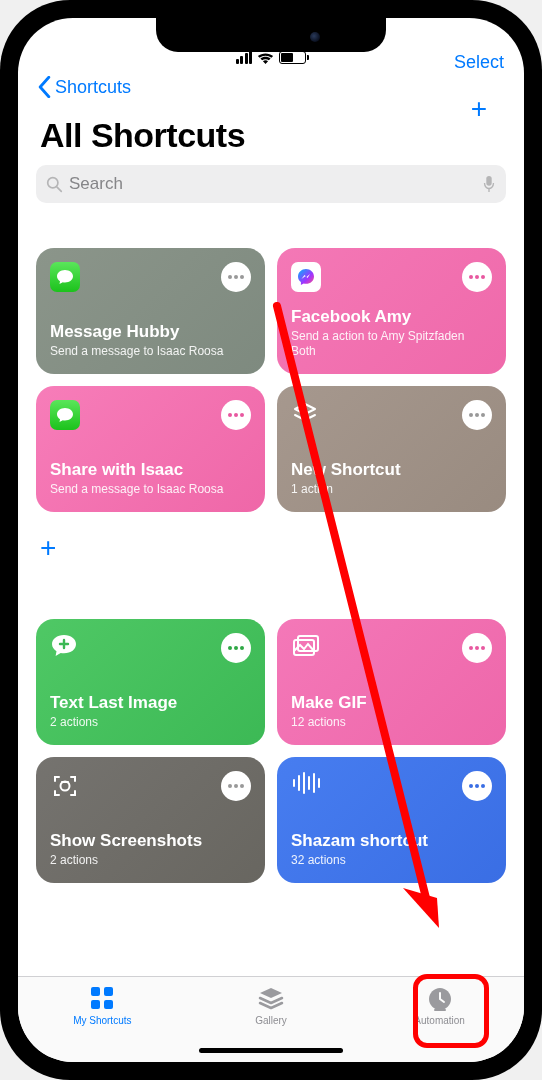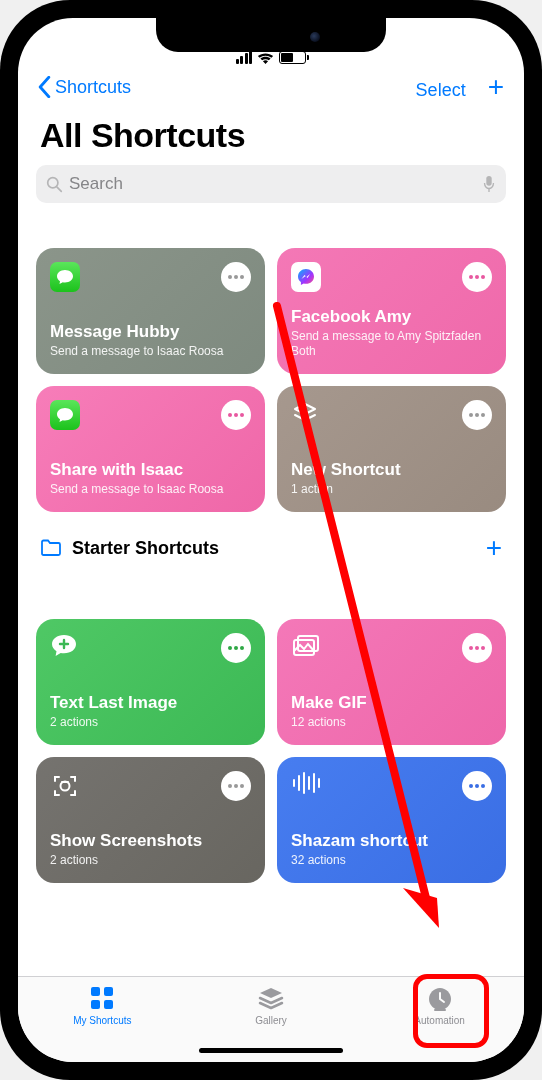--- a/index.html
+++ b/index.html
@@ -50,21 +50,21 @@
 .wifi-icon svg { width: 100%; height: 100%; }
 .battery { width: 27px; height: 13px; border: 1.5px solid #000; border-radius: 3px; position: relative; }
 .battery::after { content: ""; position: absolute; right: -4px; top: 3px; width: 2px; height: 5px; background: #000; border-radius: 0 1px 1px 0; }
 .battery-fill { position: absolute; left: 1px; top: 1px; bottom: 1px; width: 45%; background: #000; border-radius: 1px; }
 
 .nav-bar {
   display: flex; justify-content: space-between; align-items: center;
   padding: 8px 20px; height: 46px;
 }
 .nav-left { display: flex; align-items: center; color: #007aff; font-size: 18px; }
-.nav-right { display: flex; align-items: flex-end; gap: 22px; color: #007aff; font-size: 18px; }
+.nav-right { display: flex; align-items: center; gap: 22px; color: #007aff; font-size: 18px; flex-direction: column; }
 .chevron-left { width: 13px; height: 22px; margin-right: 4px; }
 .plus-icon { font-size: 28px; font-weight: 400; line-height: 1; }
 
 .title {
   font-size: 34px; font-weight: 700; padding: 6px 22px 10px;
   letter-spacing: -0.5px;
 }
 
 .search-bar {
   margin: 0 18px 12px; height: 38px; background: #eeeeef;
@@ -231,21 +231,21 @@
                 </svg>
             </div>
             <div class="more-btn">
                 <span style="background:#e858a0"></span>
                 <span style="background:#e858a0"></span>
                 <span style="background:#e858a0"></span>
               </div>
           </div>
           <div>
             <div class="card-title">Facebook Amy</div>
-            <div class="card-sub">Send a message to Amy Spitzfaden Both</div>
+            <div class="card-sub">Send a action to Amy Spitzfaden Both</div>
           </div>
         </div>
 
         <div class="card c-pink2">
           <div class="card-head">
             <div class="app-icon" style="background:linear-gradient(180deg,#5ae65a,#1cc21c)">
               <svg width="18" height="16" viewBox="0 0 18 16">
                   <path d="M9 1 C4.5 1 1 3.8 1 7.3 C1 9.3 2.2 11.1 4 12.2 L3.5 15 L6.8 13.3 C7.5 13.4 8.2 13.5 9 13.5 C13.5 13.5 17 10.7 17 7.3 C17 3.8 13.5 1 9 1 Z" fill="#fff"></path>
                 </svg>
             </div>
@@ -277,26 +277,20 @@
           </div>
           <div>
             <div class="card-title">New Shortcut</div>
             <div class="card-sub">1 action</div>
           </div>
         </div>
 
       </div>
 
       <div class="section-header">
-        <div class="section-header-left">
-          <svg class="folder-icon" viewBox="0 0 22 18">
-              <path d="M2 3 C2 2 2.5 1.5 3.5 1.5 L8 1.5 L10 4 L18.5 4 C19.5 4 20 4.5 20 5.5 L20 14.5 C20 15.5 19.5 16 18.5 16 L3.5 16 C2.5 16 2 15.5 2 14.5 Z" fill="none" stroke="#007aff" stroke-width="1.8"></path>
-            </svg>
-          <span class="section-title">Starter Shortcuts</span>
-        </div>
         <span class="section-plus">+</span>
       </div>
 
       <div class="card-grid">
 
         <div class="card c-green">
           <div class="card-head">
             <div style="width:30px;height:30px">
               <svg width="28" height="26" viewBox="0 0 28 26">
                   <path d="M14 2 C7 2 2 6 2 11 C2 14 3.8 16.6 6.5 18.2 L5.6 23 L10.7 20 C11.7 20.2 12.8 20.3 14 20.3 C21 20.3 26 16.3 26 11 C26 6 21 2 14 2 Z" fill="#fff"></path>

